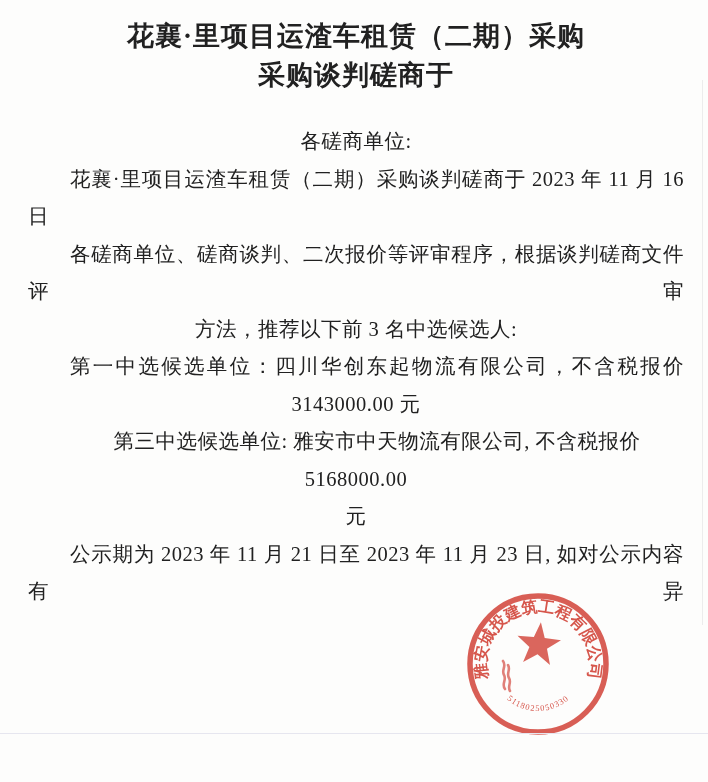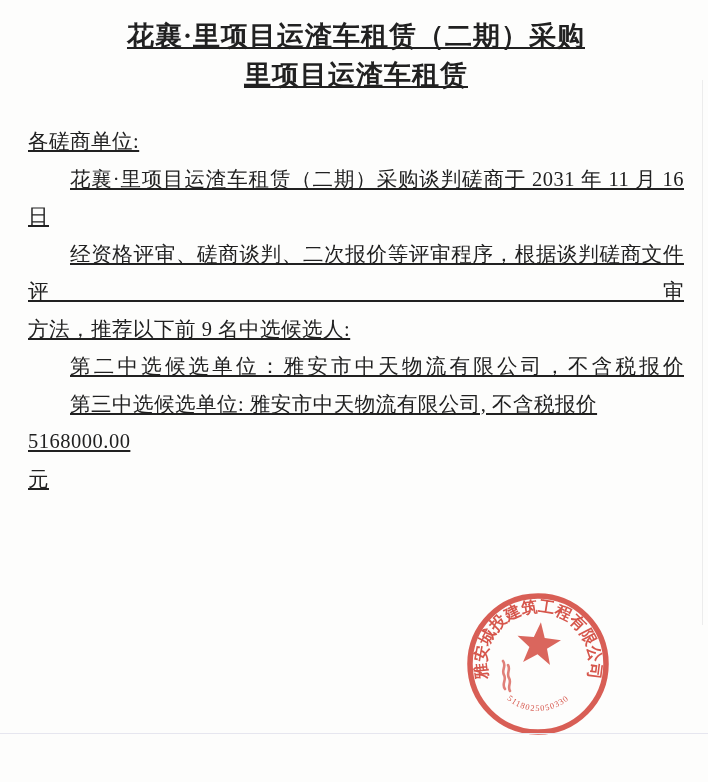--- a/index.html
+++ b/index.html
@@ -14,37 +14,37 @@
     color:var(--ink);
   }
   .page{
     position:relative;
     width:708px;height:782px;
     overflow:hidden;
     background:#fdfdfc;
   }
   .content{
     padding:17px 24px 0 28px;
-    text-decoration:underline;
   }
   .title{
     margin:0;
     text-align:center;
     font-size:27px;
     font-weight:bold;
     line-height:39px;
     letter-spacing:1px;
   }
   .body-block{
     margin-top:28px;
   }
   .line{
     font-size:20.5px;
     line-height:37.5px;
     letter-spacing:0.5px;
+    text-align:center;
   }
   .line.i{ text-indent:42px; }
   .line.j{
     text-align:justify;
     text-align-last:justify;
   }
   .stamp{
     position:absolute;
     left:467px;top:593px;
     width:142px;height:142px;
@@ -70,31 +70,33 @@
     background:#ececec;
   }
 </style>
 </head>
 <body>
 
 <div class="page">
   <div class="content">
     <h1 class="title">
       <div>花襄·里项目运渣车租赁（二期）采购</div>
-      <div>里项目运渣车租赁</div>
+      <div>采购谈判磋商于</div>
     </h1>
 
     <div class="body-block">
       <div class="line">各磋商单位:</div>
-      <div class="line i j">花襄·里项目运渣车租赁（二期）采购谈判磋商于 2031 年 11 月 16 日</div>
-      <div class="line i j">经资格评审、磋商谈判、二次报价等评审程序，根据谈判磋商文件评审</div>
-      <div class="line">方法，推荐以下前 9 名中选候选人:</div>
-      <div class="line i j">第二中选候选单位：雅安市中天物流有限公司，不含税报价</div>
+      <div class="line i j">花襄·里项目运渣车租赁（二期）采购谈判磋商于 2023 年 11 月 16 日</div>
+      <div class="line i j">各磋商单位、磋商谈判、二次报价等评审程序，根据谈判磋商文件评审</div>
+      <div class="line">方法，推荐以下前 3 名中选候选人:</div>
+      <div class="line i j">第一中选候选单位：四川华创东起物流有限公司，不含税报价</div>
+      <div class="line">3143000.00 元</div>
       <div class="line i">第三中选候选单位: 雅安市中天物流有限公司, 不含税报价 5168000.00</div>
       <div class="line">元</div>
+      <div class="line i j">公示期为 2023 年 11 月 21 日至 2023 年 11 月 23 日, 如对公示内容有异</div>
     </div>
 
   </div>
 
   <svg class="stamp" viewBox="0 0 142 142" aria-hidden="true">
     <defs>
       <path id="arcTop" d="M 23.9 93 A 52 52 0 1 1 118.1 93" fill="none"></path>
       <path id="arcBottom" d="M 32.5 98 A 47 47 0 0 0 109.5 98" fill="none"></path>
     </defs>
     <circle cx="71" cy="71" r="68" fill="none" stroke="#d5483d" stroke-width="5.5" opacity="0.95"></circle>

